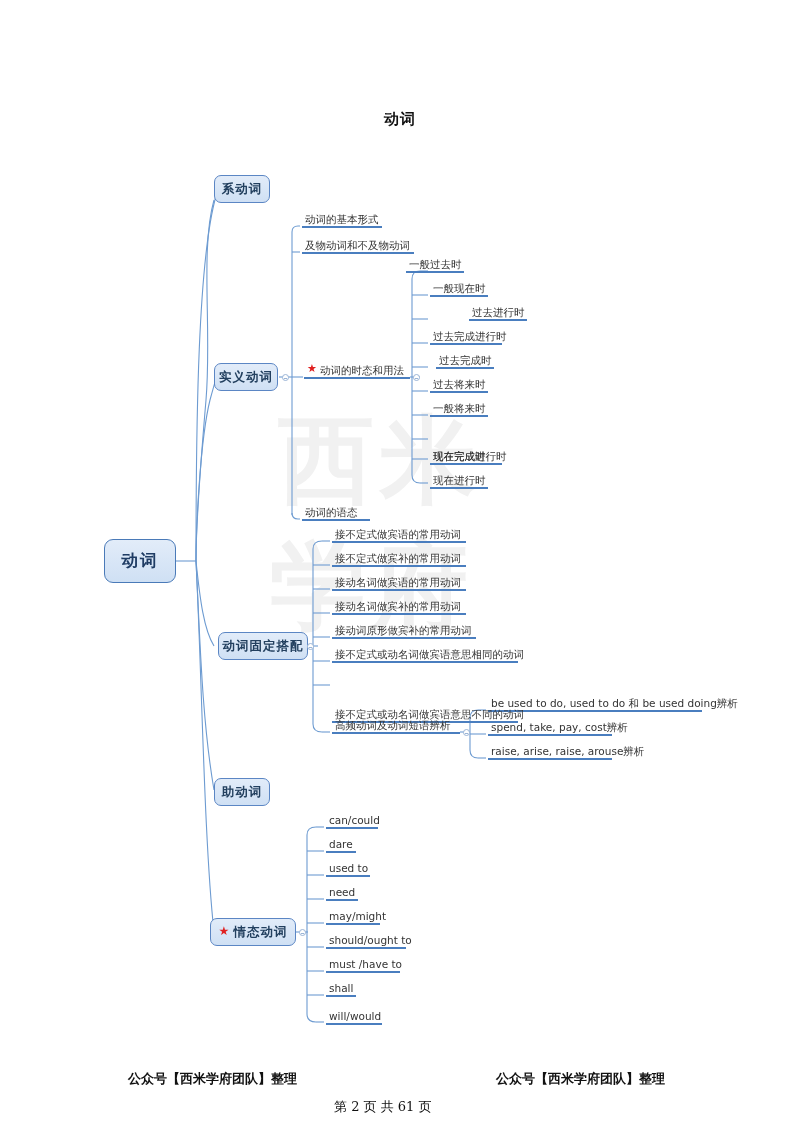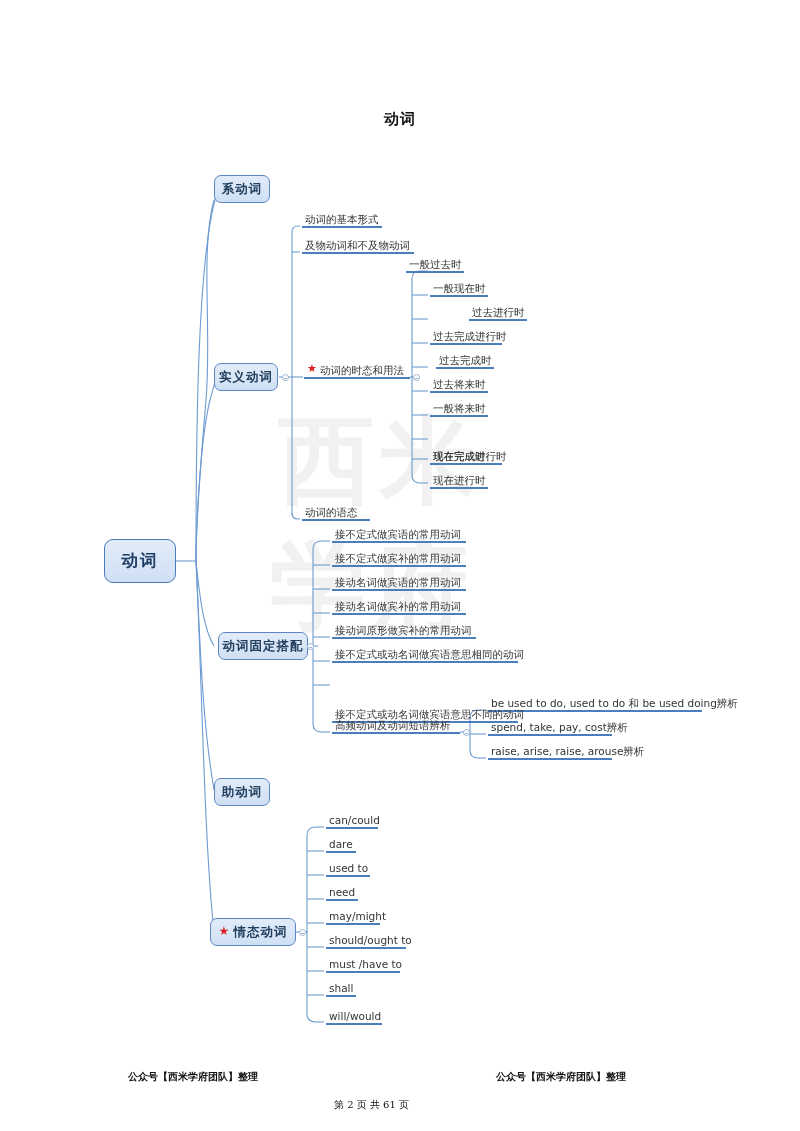--- a/index.html
+++ b/index.html
@@ -14,21 +14,21 @@
   .header{position:absolute;left:44px;top:18px;width:712px;height:34px;}
   .header-left{position:absolute;left:0;top:0;font-size:13.5px;letter-spacing:.2px;
     font-family:"DejaVu Serif","Liberation Serif",serif;white-space:nowrap;color:#141414;}
   .header-right{position:absolute;right:0;top:0;font-size:13.5px;letter-spacing:.2px;
     font-family:"DejaVu Serif","Liberation Serif",serif;white-space:nowrap;color:#141414;font-weight:700;}
   .header-rule{position:absolute;left:0;top:26px;width:712px;height:0;border-top:2.2px solid #111;}
   .header-rule2{position:absolute;left:0;top:31px;width:712px;height:0;border-top:1px solid #111;}
 
   
   .footer{position:absolute;left:44px;top:1070px;width:712px;height:20px;
-    font-family:"DejaVu Serif","Liberation Serif",serif;font-size:10px;color:#111;}
+    font-family:"DejaVu Serif","Liberation Serif",serif;font-size:13px;color:#111;}
   .footer span{position:absolute;top:0;white-space:nowrap;font-weight:700;}
   .f-l{left:84px;}
   .f-c{left:290px;font-weight:400 !important;margin-top:28px;}
   .f-r{left:452px;}
 
   
   .map-title{position:absolute;left:0;top:110px;width:800px;text-align:center;
     font-size:15px;color:#111;font-weight:600;letter-spacing:1px;}
 
   

